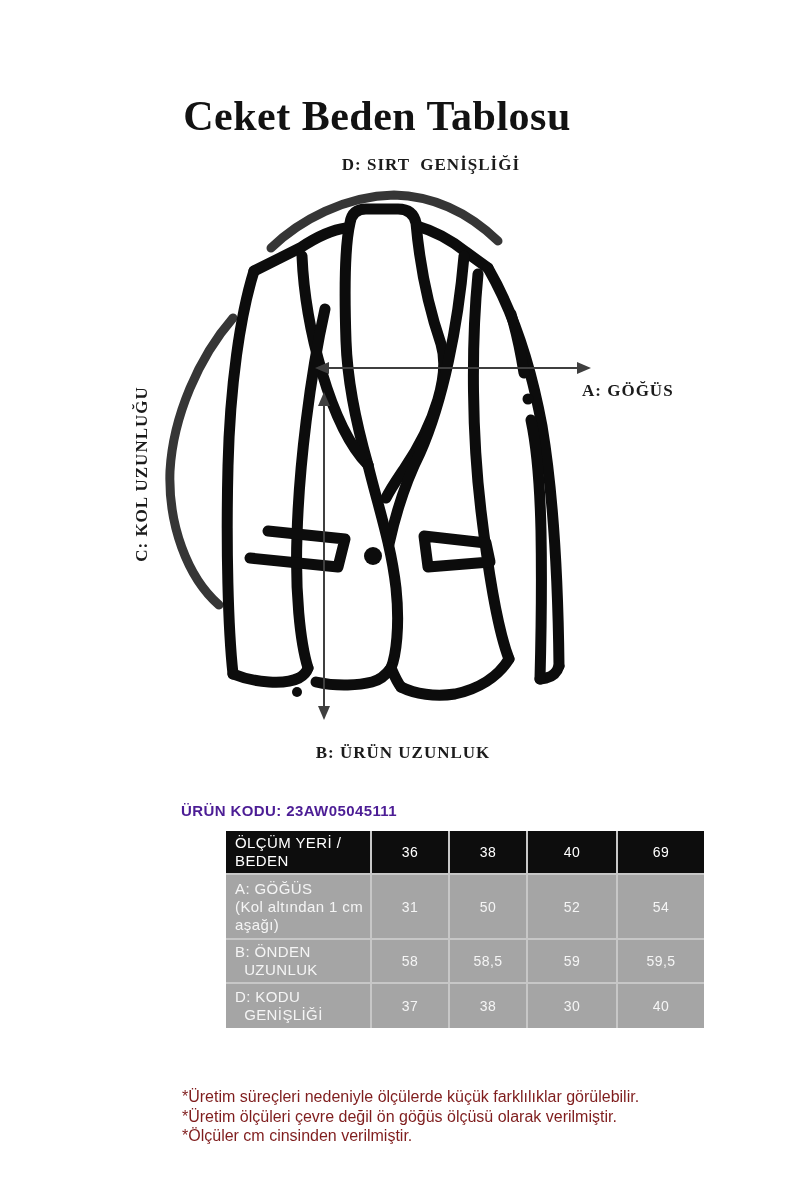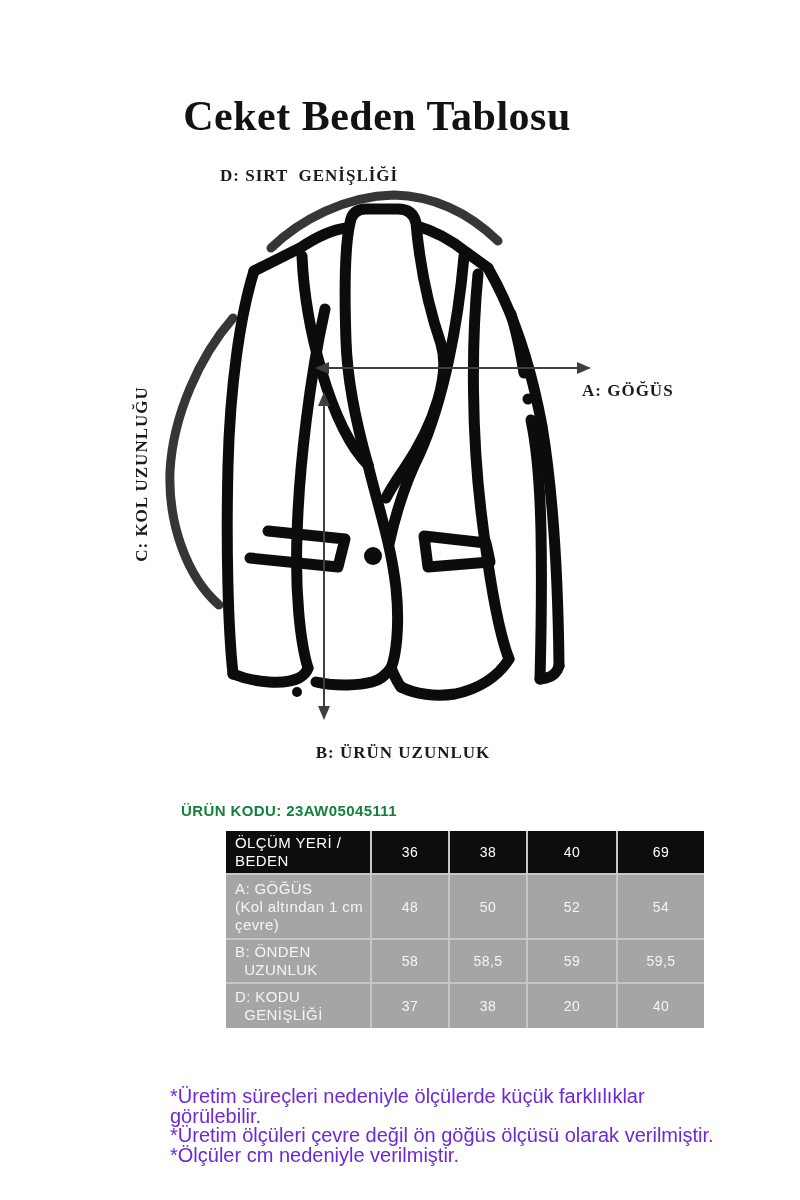--- a/index.html
+++ b/index.html
@@ -16,52 +16,52 @@
     font-size:42px; letter-spacing:0.5px; color:#121212;
     white-space:pre;
   }
   .diagram-svg { position:absolute; top:0; left:0; }
   .diagram-label {
     position:absolute;
     font-family:"Liberation Serif", serif; font-weight:700;
     font-size:17px; letter-spacing:1px; color:#1b1b1b;
     white-space:pre;
   }
-  .label-top    { top:150px; left:220px; width:300px; text-align:left; }
+  .label-top    { top:139px; left:220px; width:300px; text-align:right; }
   .label-right  { top:365px; left:582px; }
   .label-bottom { top:727px; left:153px; width:500px; text-align:center; }
   .label-left   {
     top:448px; left:32px; width:220px; height:20px; text-align:center;
     transform:rotate(-90deg);
   }
   .product-code {
     position:absolute; top:786px; left:181px;
-    font-size:15px; font-weight:700; letter-spacing:0.4px; color:#15803d;
+    font-size:15px; font-weight:700; letter-spacing:0.4px; color:#4c1d95;
     white-space:pre;
   }
   .size-table {
     position:absolute; top:815px; left:179px; width:478px;
     border-collapse:separate; border-spacing:0; table-layout:fixed;padding-left:47px;
   }
   .size-table td {
     border-right:2px solid var(--grid,#c7c7c7);
     border-bottom:2px solid var(--grid,#c7c7c7);
     vertical-align:middle;
   }
   .size-table td:last-child { border-right:none; }
   .size-table tr:last-child td { border-bottom:none; }
   .size-table tr.hdr td  { background:var(--hdr-bg,#0d0d0d); color:var(--hdr-tx,#ffffff); height:44px; }
   .size-table tr.body td { background:var(--row-bg,#a5a5a5); color:var(--row-tx,#f5f5f5); height:44px; }
   .size-table tr.tall td { height:65px; }
   .label-cell { padding:3px 6px 3px 9px; font-size:15px; letter-spacing:0.4px; }
   .lbl-line   { line-height:18px; white-space:pre; }
   .val-cell   { text-align:center; font-size:14px; letter-spacing:0.5px; }
   .footer-notes {
-    position:absolute; top:1071px; left:170px; width:560px;
-    font-size:20px; line-height:19.6px; color:#6d28d9;
+    position:absolute; top:1071px; left:182px; width:560px;
+    font-size:16px; line-height:19.6px; color:#7f1d1d;
   }
 </style>
 </head>
 <body>
 
 <div class="page">
 
   <h1 class="page-title">Ceket Beden Tablosu</h1>
 
   <svg class="diagram-svg" width="800" height="780" viewBox="0 0 800 780" aria-hidden="true">
@@ -145,23 +145,23 @@
           </td>
           <td class="val-cell">36</td>
           <td class="val-cell">38</td>
           <td class="val-cell">40</td>
           <td class="val-cell">69</td>
         </tr>
         <tr class="body tall">
           <td class="label-cell">
             <div class="lbl-line">A: GÖĞÜS</div>
             <div class="lbl-line">(Kol altından 1 cm</div>
-            <div class="lbl-line">çevre)</div>
+            <div class="lbl-line">aşağı)</div>
           </td>
-          <td class="val-cell">48</td>
+          <td class="val-cell">31</td>
           <td class="val-cell">50</td>
           <td class="val-cell">52</td>
           <td class="val-cell">54</td>
         </tr>
         <tr class="body">
           <td class="label-cell">
             <div class="lbl-line">B: ÖNDEN</div>
             <div class="lbl-line">  UZUNLUK</div>
           </td>
           <td class="val-cell">58</td>
@@ -169,25 +169,25 @@
           <td class="val-cell">59</td>
           <td class="val-cell">59,5</td>
         </tr>
         <tr class="body">
           <td class="label-cell">
             <div class="lbl-line">D: KODU</div>
             <div class="lbl-line">  GENİŞLİĞİ</div>
           </td>
           <td class="val-cell">37</td>
           <td class="val-cell">38</td>
-          <td class="val-cell">20</td>
+          <td class="val-cell">30</td>
           <td class="val-cell">40</td>
         </tr>
       </tbody>
   </table>
 
   <div class="footer-notes">
     <div>*Üretim süreçleri nedeniyle ölçülerde küçük farklılıklar görülebilir.</div>
     <div>*Üretim ölçüleri çevre değil ön göğüs ölçüsü olarak verilmiştir.</div>
-    <div>*Ölçüler cm nedeniyle verilmiştir.</div>
+    <div>*Ölçüler cm cinsinden verilmiştir.</div>
   </div>
 
 </div>
 
 </body></html>

